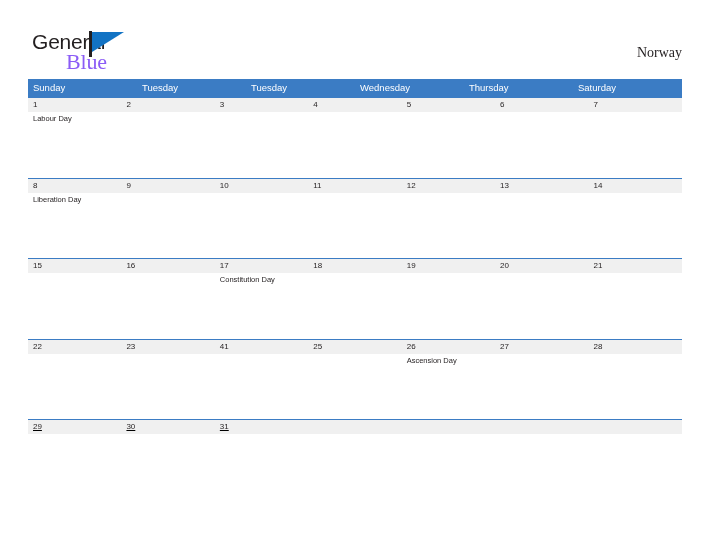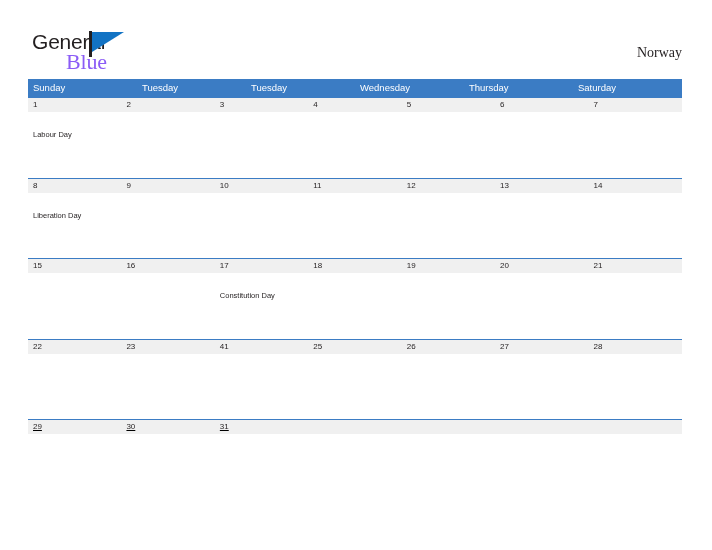--- a/index.html
+++ b/index.html
@@ -161,21 +161,21 @@
     width: 654px;
     height: 65px;
   }
   .week.last .evt-row {
     height: 27px;
   }
   .evt-cell {
     flex: 1 1 0;
     box-sizing: border-box;
     padding-left: 5px;
-    padding-top: 18px;
+    padding-top: 2px;
     font-size: 7.5px;
     line-height: 10px;
     color: #231f20;
     font-family: "Liberation Sans", sans-serif;
     white-space: nowrap;
     overflow: hidden;
   }
 </style>
 </head>
 <body>
@@ -275,20 +275,29 @@
     <div class="week">
       <div class="num-row">
         <div class="num-cell">22</div>
         <div class="num-cell">23</div>
         <div class="num-cell">41</div>
         <div class="num-cell">25</div>
         <div class="num-cell">26</div>
         <div class="num-cell">27</div>
         <div class="num-cell">28</div>
       </div>
+      <div class="evt-row">
+        <div class="evt-cell"></div>
+        <div class="evt-cell"></div>
+        <div class="evt-cell"></div>
+        <div class="evt-cell"></div>
+        <div class="evt-cell">Ascension Day</div>
+        <div class="evt-cell"></div>
+        <div class="evt-cell"></div>
+      </div>
     </div>
 
     <div class="week last">
       <div class="num-row">
         <div class="num-cell">29</div>
         <div class="num-cell">30</div>
         <div class="num-cell">31</div>
         <div class="num-cell"></div>
         <div class="num-cell"></div>
         <div class="num-cell"></div>

